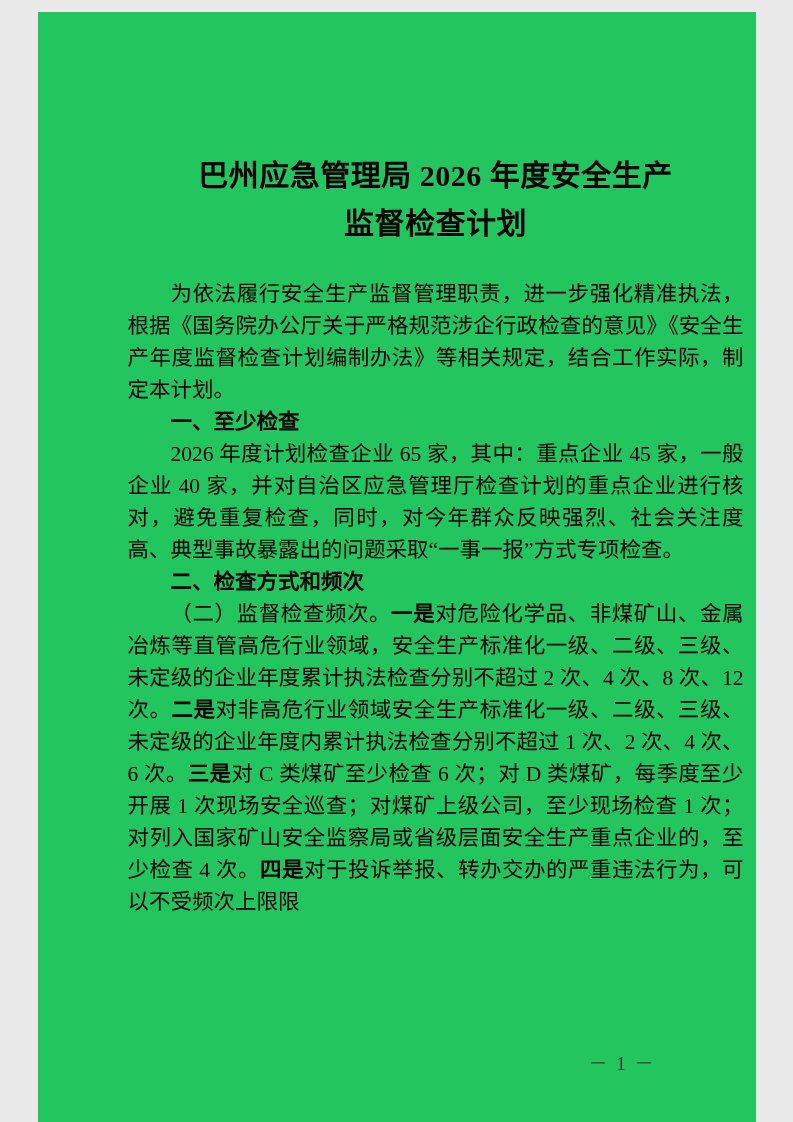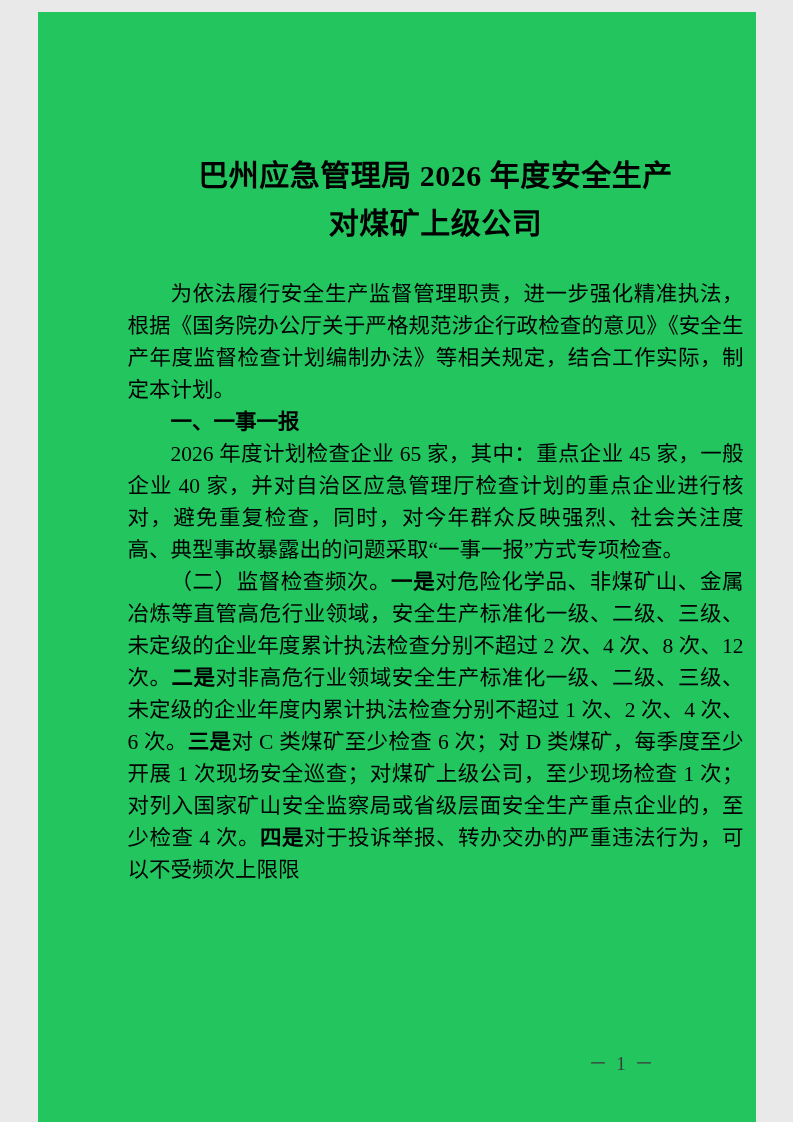--- a/index.html
+++ b/index.html
@@ -66,23 +66,24 @@
     letter-spacing: 2px;
   }
 </style>
 </head>
 <body>
 
 <div class="page">
   <div class="content">
     <h1 class="doc-title">
       <span>巴州应急管理局 2026 年度安全生产</span><br>
-      <span>对煤矿上级公司</span>
+      <span>监督检查计划</span>
     </h1>
     <div class="blocks">
         <p><span>为依法履行安全生产监督管理职责，进一步强化精准执法，根据《国务院办公厅关于严格规范涉企行政检查的意见》《安全生产年度监督检查计划编制办法》等相关规定，结合工作实际，制定本计划。</span></p>
-        <h2><span class="bold">一、一事一报</span></h2>
+        <h2><span class="bold">一、至少检查</span></h2>
         <p><span>2026 年度计划检查企业 65 家，其中：重点企业 45 家，一般企业 40 家，并对自治区应急管理厅检查计划的重点企业进行核对，避免重复检查，同时，对今年群众反映强烈、社会关注度高、典型事故暴露出的问题采取“一事一报”方式专项检查。</span></p>
+        <h2><span class="bold">二、检查方式和频次</span></h2>
         <p><span class="kaiti">（二）监督检查频次。</span><span class="bold">一是</span><span>对危险化学品、非煤矿山、金属冶炼等直管高危行业领域，安全生产标准化一级、二级、三级、未定级的企业年度累计执法检查分别不超过 2 次、4 次、8 次、12 次。</span><span class="bold">二是</span><span>对非高危行业领域安全生产标准化一级、二级、三级、未定级的企业年度内累计执法检查分别不超过 1 次、2 次、4 次、6 次。</span><span class="bold">三是</span><span>对 C 类煤矿至少检查 6 次；对 D 类煤矿，每季度至少开展 1 次现场安全巡查；对煤矿上级公司，至少现场检查 1 次；对列入国家矿山安全监察局或省级层面安全生产重点企业的，至少检查 4 次。</span><span class="bold">四是</span><span>对于投诉举报、转办交办的严重违法行为，可以不受频次上限限</span></p>
       </div>
   </div>
   <div class="page-footer">－ 1 －</div>
 </div>
 
 </body></html>

